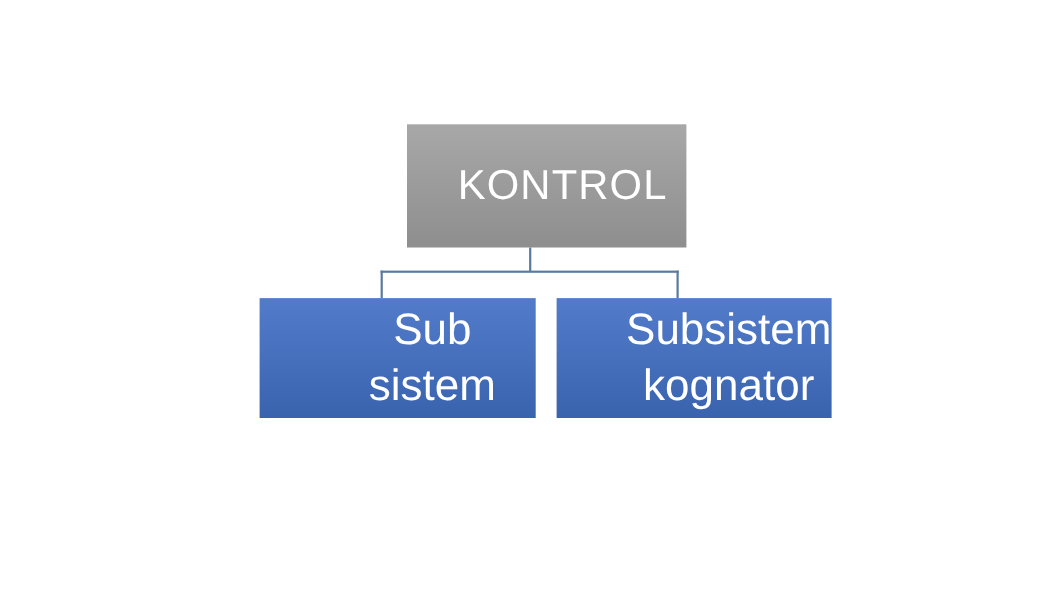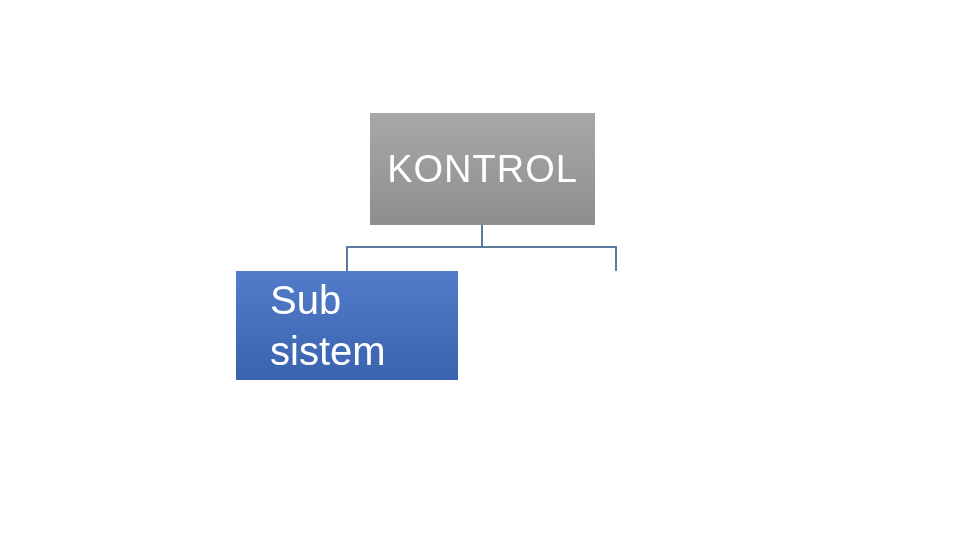--- a/index.html
+++ b/index.html
@@ -13,21 +13,23 @@
     width: 960px;
     height: 540px;
     background: var(--background, #ffffff);
     overflow: hidden;
   }
   .node {
     position: absolute;
     display: flex;
     align-items: center;
     justify-content: center;
+    text-align: center;
     color: var(--text, #ffffff);
+    padding-left: 29px;
   }
   .node-root {
     left: 370px;
     top: 113px;
     width: 225px;
     height: 112px;
     background: linear-gradient(180deg, var(--root-fill-top, #a8a8a8) 0%, var(--root-fill-bottom, #8e8e8e) 100%);
     font-size: 38px;
     letter-spacing: 1px;
   }
@@ -64,14 +66,20 @@
   <div class="connector conn-hbar"></div>
   <div class="connector conn-dropl"></div>
   <div class="connector conn-dropr"></div>
 
   <div class="node node-child node-child-left">
     <div class="node-label">
       <span>Sub sistem</span>
     </div>
   </div>
 
+  <div class="node node-child node-child-right">
+    <div class="node-label">
+      <span>Subsistem</span>
+      <span>kognator</span>
+    </div>
+  </div>
 
 </div>
 
 </body></html>

